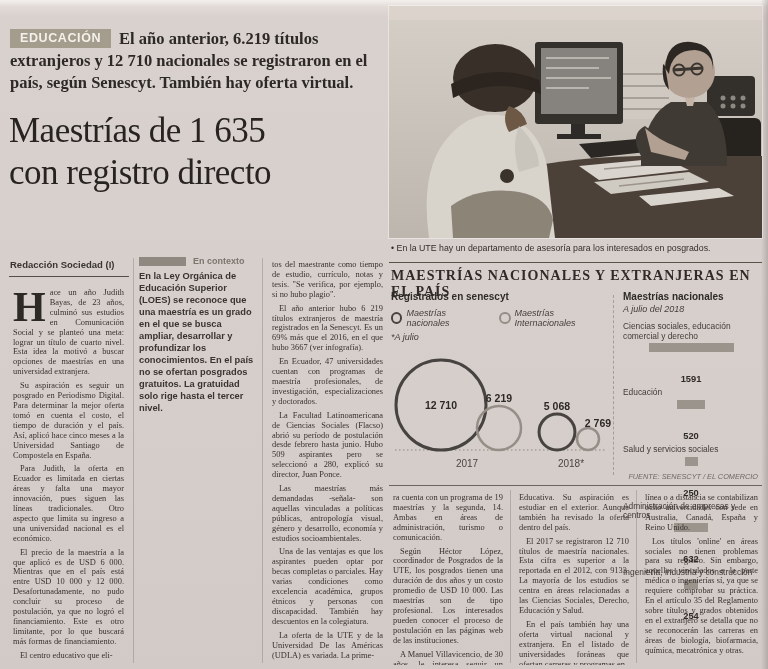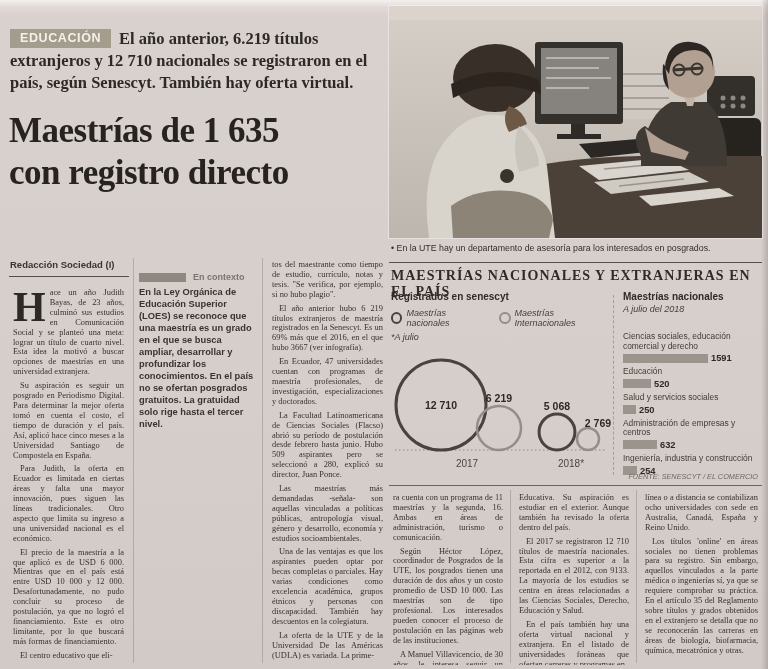--- a/index.html
+++ b/index.html
@@ -12,38 +12,38 @@
     background:linear-gradient(180deg,rgba(255,255,255,.5),rgba(255,255,255,0));pointer-events:none;}
 
   
   .kicker{position:absolute;left:10px;top:28px;width:376px;font-weight:bold;
     font-size:16.5px;line-height:1.3;color:#2d2926;}
   .tag{display:inline-block;background:#a49d8e;color:#f4f0ea;
     font-family:"Liberation Sans",sans-serif;font-weight:bold;font-size:12.5px;
     letter-spacing:.6px;padding:1px 10px 2px;margin-right:8px;transform:translateY(-2px);}
 
   
-  .headline{position:absolute;left:9px;top:110px;width:382px;font-weight:bold;
+  .headline{position:absolute;left:9px;top:110px;width:382px;font-weight:normal;
     font-size:35px;line-height:1.2;letter-spacing:-.5px;color:#272320;}
   .headline span{display:block;}
 
   .byline{position:absolute;left:10px;top:259px;font-family:"Liberation Sans",sans-serif;
     font-weight:bold;font-size:9.5px;color:#393430;}
   .byline-rule{position:absolute;left:9px;top:276px;width:120px;height:1px;background:#554e48;}
 
   
   .bodycol{position:absolute;bottom:4px;width:119px;font-size:8.4px;line-height:1.18;
     text-align:justify;color:#37312c;overflow:hidden;}
   .bodycol p{margin:4px;text-indent:7px;}
   .dropcap{float:left;font-size:42px;line-height:.82;font-weight:bold;
     padding:2px 4px 0 0;color:#2d2925;}
   .vrule{position:absolute;width:1px;background:rgba(110,100,93,.32);}
 
   
-  .context{font-family:"Liberation Sans",sans-serif;text-align:left;margin-bottom:9px;margin-top:16px;}
+  .context{font-family:"Liberation Sans",sans-serif;text-align:left;margin-bottom:9px;}
   .context-head{display:flex;align-items:center;gap:7px;}
   .context-bar{width:47px;height:9px;background:#8e8880;}
   .context-label{color:#7b756d;font-size:9px;font-weight:bold;}
   .context-text{font-weight:bold;font-size:9.3px;line-height:1.3;color:#393430;margin-top:3px;}
 
   
   .photo{position:absolute;left:389px;top:6px;width:373px;height:232px;
     outline:1px solid rgba(255,255,255,.4);}
   .caption{position:absolute;left:391px;top:243px;width:371px;
     font-family:"Liberation Sans",sans-serif;font-size:8.8px;color:#332e2a;}
@@ -60,24 +60,24 @@
   .ring{width:8px;height:8px;border-radius:50%;display:inline-block;margin-right:4px;}
   .ring.dark{border:2.5px solid #474340;}
   .ring.gray{border:2.5px solid #948e87;}
   .note{font-style:italic;font-size:9px;margin-top:4px;color:#45403b;}
   #bubble-svg{position:absolute;left:0;top:52px;}
   .bubble-label{font-family:"Liberation Sans",sans-serif;font-weight:bold;font-size:10.5px;fill:#2d2925;}
   .cat-label{font-family:"Liberation Sans",sans-serif;font-size:10px;fill:#4b453f;}
   .divider-dashed{position:absolute;left:224px;top:32px;bottom:10px;width:0;
     border-left:1px dashed #a59d96;}
   .info-right{position:absolute;left:234px;top:28px;width:136px;font-family:"Liberation Sans",sans-serif;}
-  .info-right .note{margin:2px 0 18px;}
+  .info-right .note{margin:2px 0 8px;}
   .bar-item{margin-bottom:4px;}
   .bar-label{font-size:8.4px;color:#403b35;line-height:1.15;}
-  .bar-row{display:flex;align-items:center;gap:3px;margin-top:2px;}
+  .bar-row{display:flex;align-items:center;gap:22px;margin-top:2px;flex-direction:column;}
   .bar{height:9px;background:#9a948d;}
   .bar-val{font-weight:bold;font-size:9.3px;color:#2e2a26;}
   .source{position:absolute;right:4px;bottom:4px;font-family:"Liberation Sans",sans-serif;
     font-style:italic;font-size:7.3px;color:#6f6861;}
 </style>
 </head>
 <body>
 
 <div class="page">
 
@@ -282,21 +282,21 @@
               <span class="bar-val">254</span>
             </div>
           </div>
         </div>
     </div>
 
     <div class="source">FUENTE: SENESCYT / EL COMERCIO</div>
   </div>
 
   <div class="bodycol" style="left:389px;top:489px;width:118px;">
-      <p style="text-indent: 0px;">ra cuenta con un programa de 11 maestrías y la segunda, 16. Ambas en áreas de administración, turismo o comunicación.</p>
+      <p style="text-indent: 0px;">ra cuenta con un programa de 19 maestrías y la segunda, 14. Ambas en áreas de administración, turismo o comunicación.</p>
       <p>Según Héctor López, coordinador de Posgrados de la UTE, los posgrados tienen una duración de dos años y un costo promedio de USD 10 000. Las maestrías son de tipo profesional. Los interesados pueden conocer el proceso de postulación en las páginas web de las instituciones.</p>
       <p>A Manuel Villavicencio, de 30 años, le interesa seguir un posgrado en Administración</p>
     </div>
   <div class="bodycol" style="left:515px;top:489px;width:118px;">
       <p style="text-indent: 0px;">Educativa. Su aspiración es estudiar en el exterior. Aunque también ha revisado la oferta dentro del país.</p>
       <p>El 2017 se registraron 12 710 títulos de maestría nacionales. Esta cifra es superior a la reportada en el 2012, con 9133. La mayoría de los estudios se centra en áreas relacionadas a las Ciencias Sociales, Derecho, Educación y Salud.</p>
       <p>En el país también hay una oferta virtual nacional y extranjera. En el listado de universidades foráneas que ofertan carreras y programas en</p>
     </div>
   <div class="bodycol" style="left:641px;top:489px;width:121px;">
       <p style="text-indent: 0px;">línea o a distancia se contabilizan ocho universidades con sede en Australia, Canadá, España y Reino Unido.</p>

